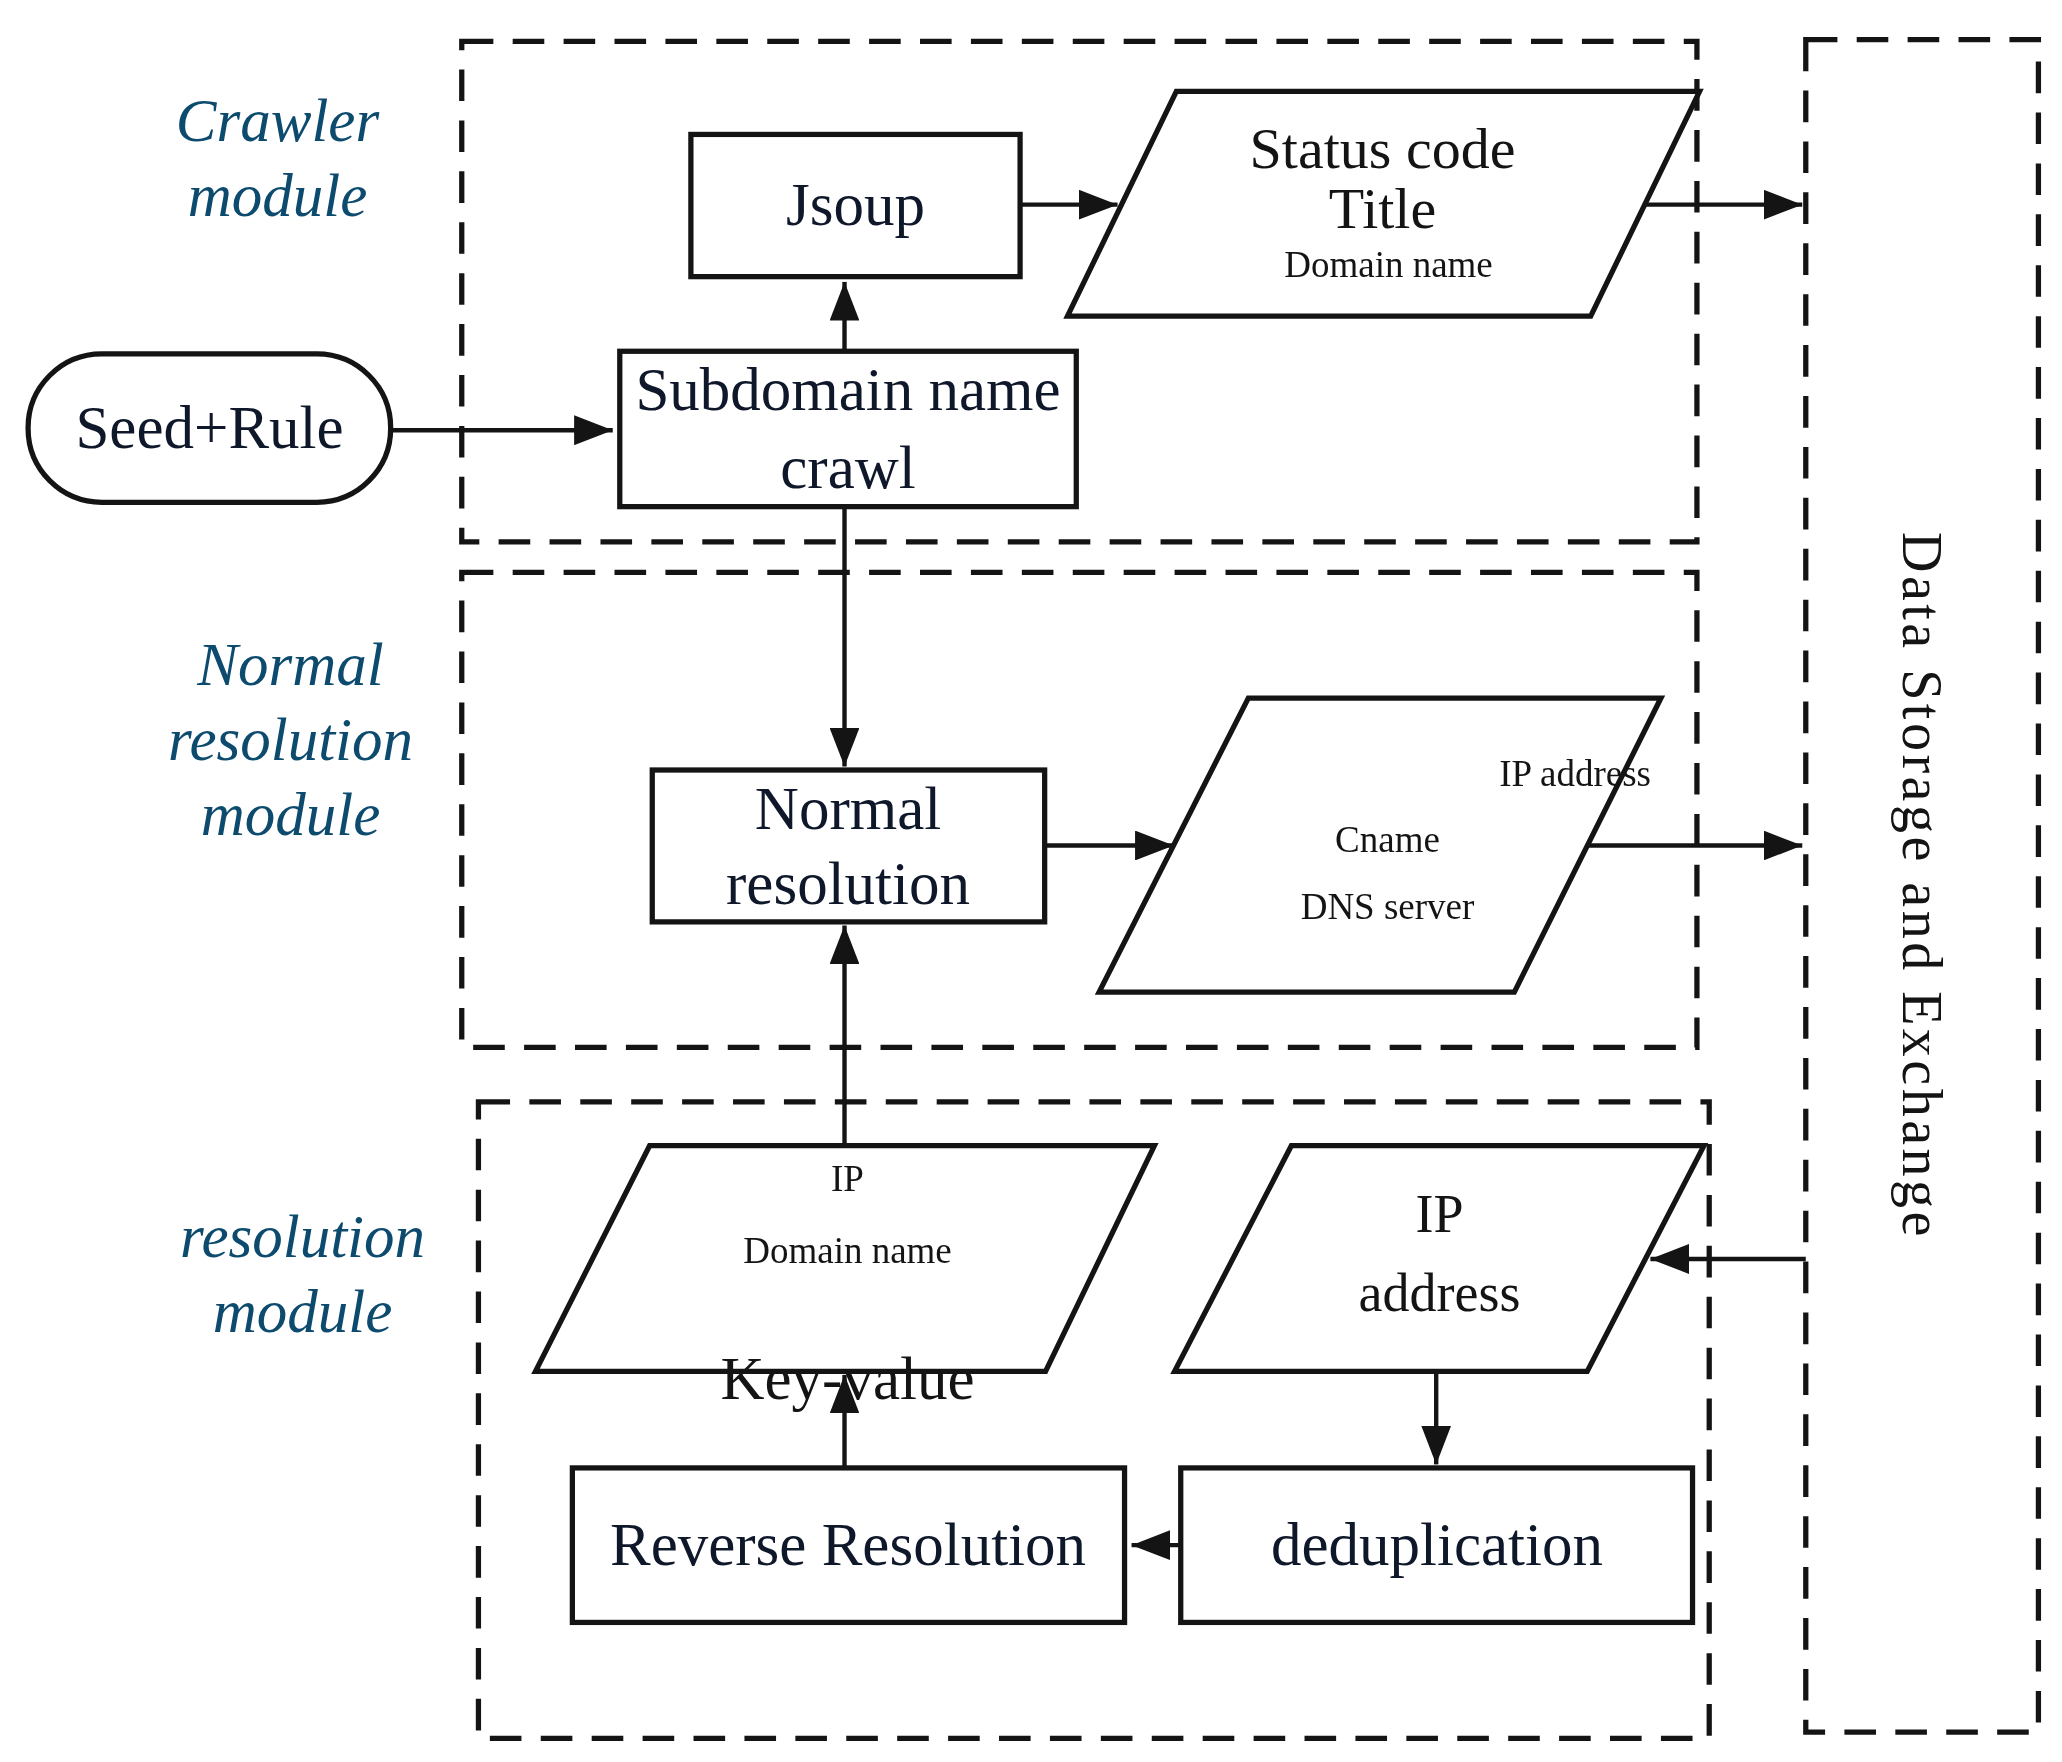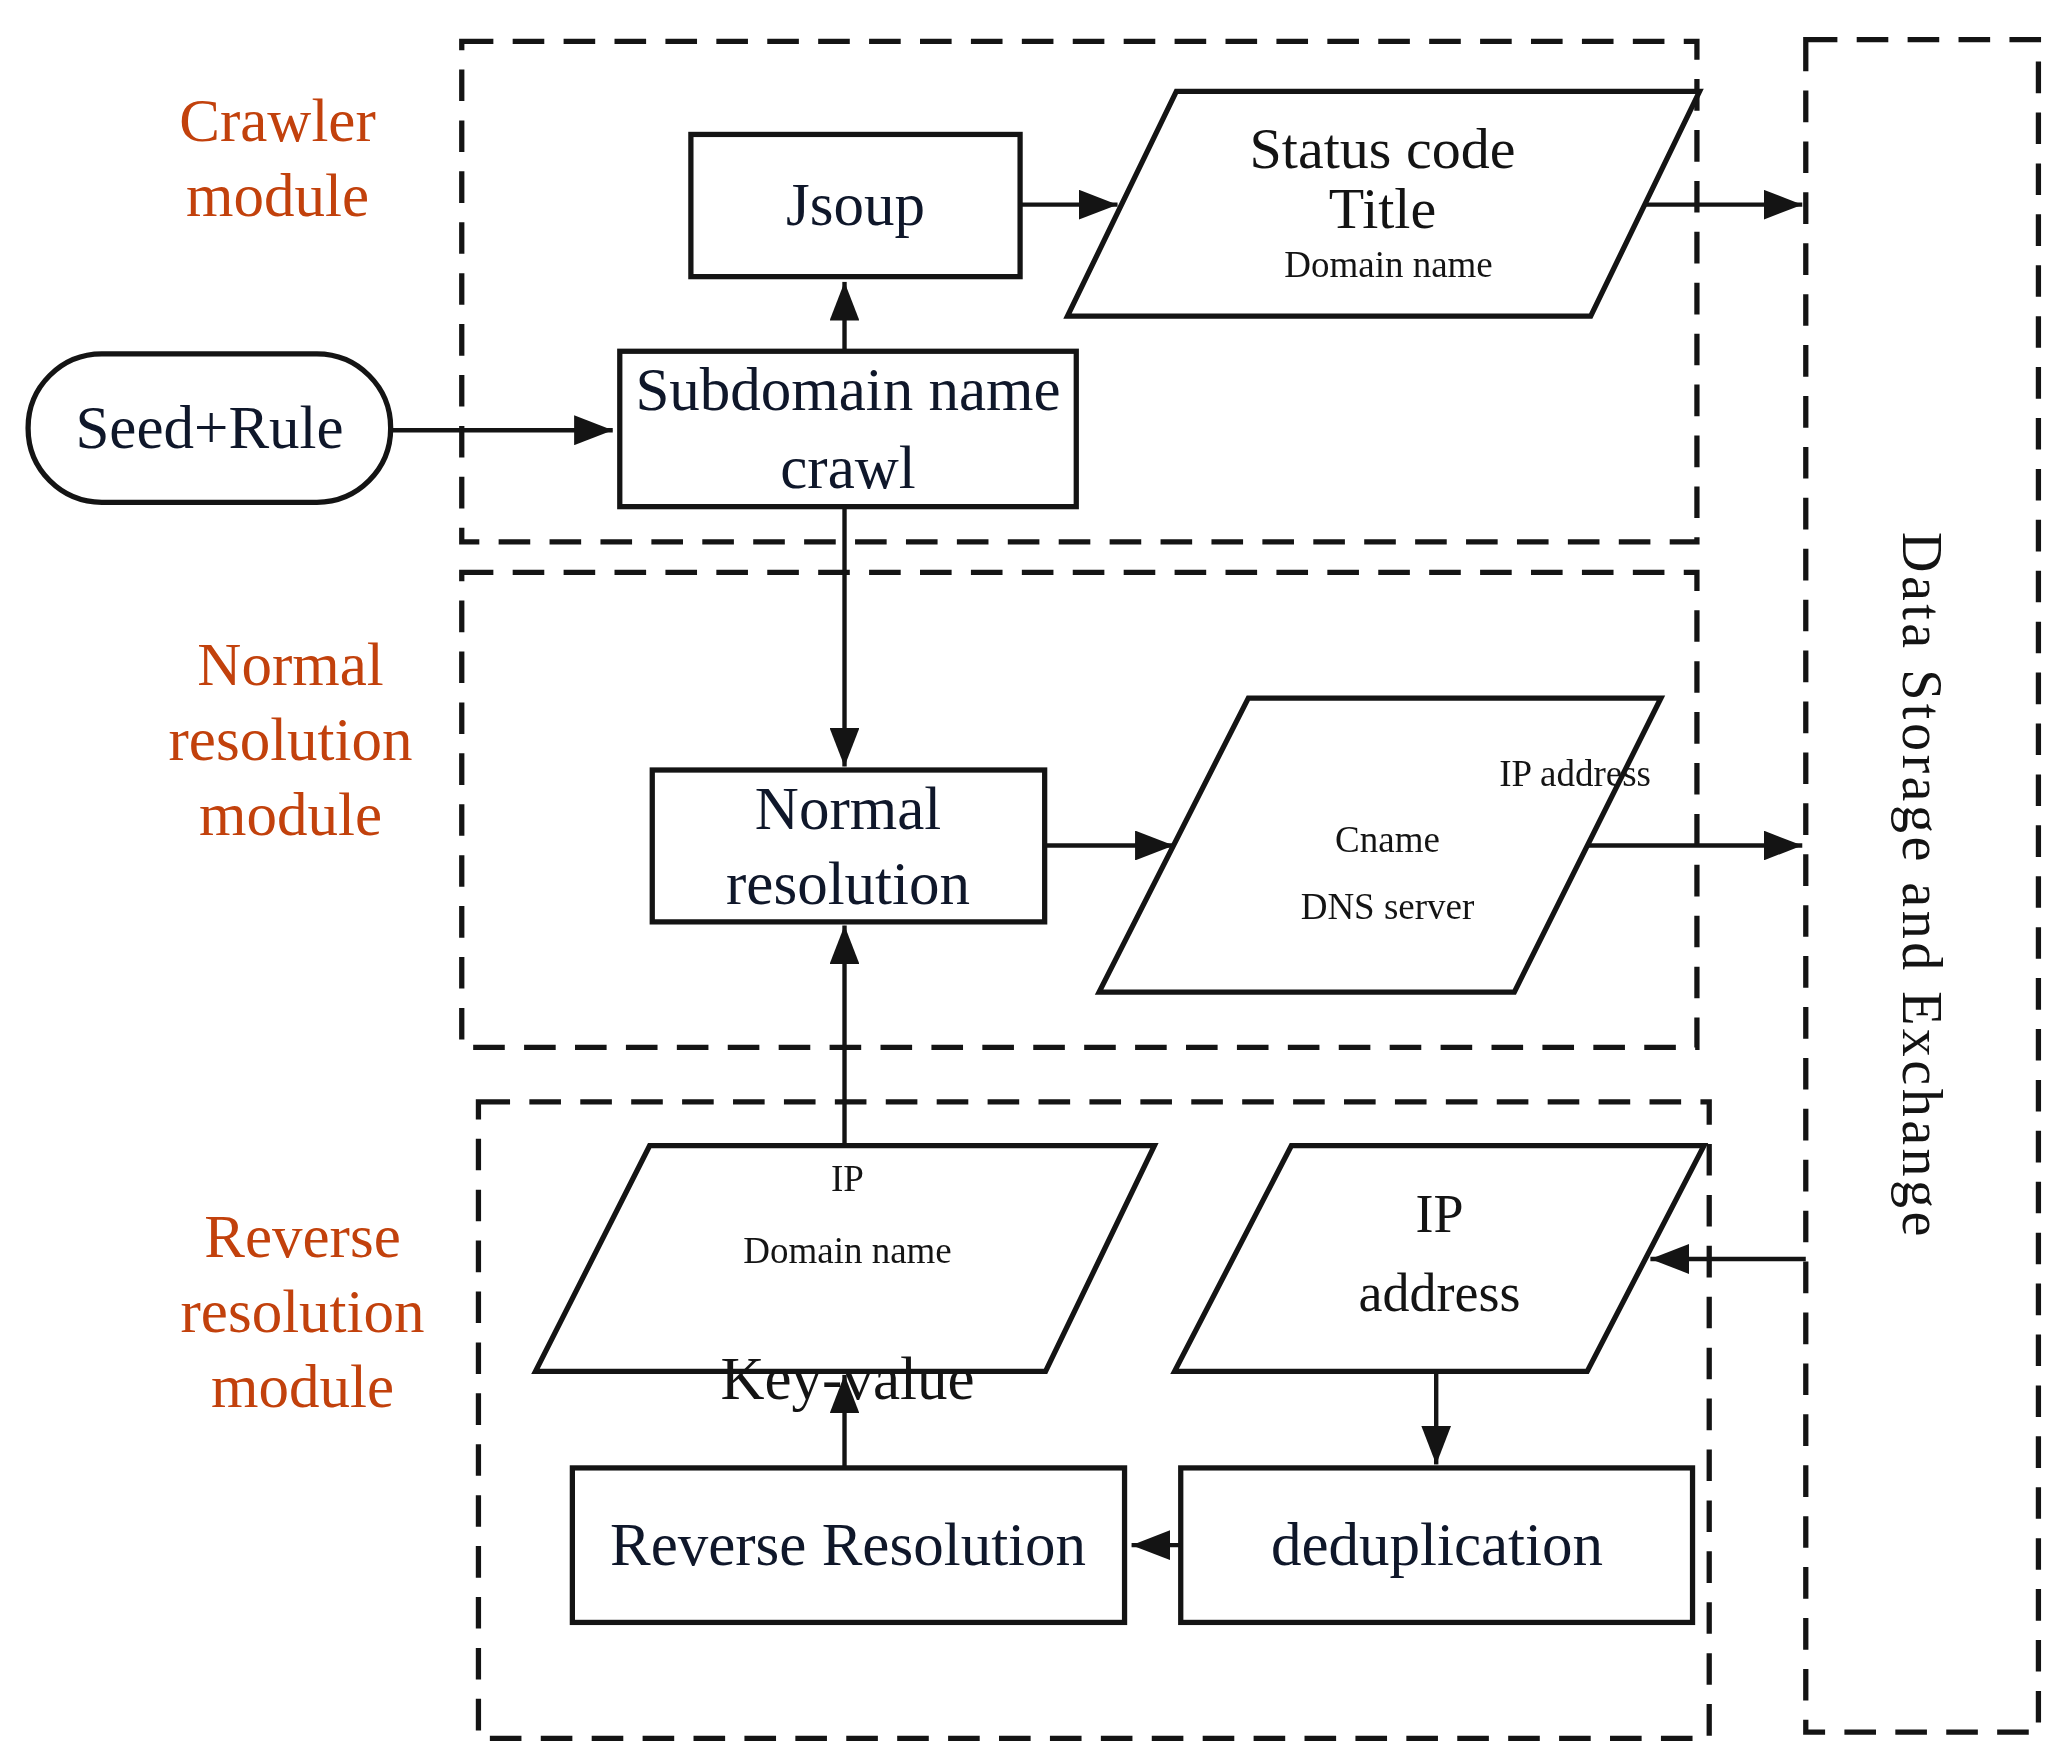--- a/index.html
+++ b/index.html
@@ -12,22 +12,22 @@
     overflow:hidden;
   }
   #wires{position:absolute;left:0;top:0;z-index:0;}
   .txt{position:absolute;z-index:2;white-space:nowrap;color:#141414;}
   .line1h{line-height:1;}
   .center-block{
     position:absolute;z-index:2;display:flex;flex-direction:column;
     align-items:center;justify-content:center;text-align:center;color:#0f172a;
   }
   .module-label{
-    position:absolute;z-index:2;text-align:center;color:#c2410c;
-    font-size:61px;line-height:75px;
+    position:absolute;z-index:2;text-align:center;color:#0c4a6e;
+    font-size:61px;line-height:75px;font-style:italic;
   }
   .storage-label{
     position:absolute;z-index:2;
     writing-mode:vertical-rl;text-orientation:mixed;
     display:flex;align-items:center;justify-content:center;
     font-size:56px;letter-spacing:3.5px;color:#141414;
   }
   .fs70{font-size:61px;}
   .fs66{font-size:58px;}
   .fs62{font-size:54px;}
@@ -83,21 +83,20 @@
     <div>module</div>
   </div>
 
   <div class="module-label" style="left:71px;top:627px;width:439px;">
     <div>Normal</div>
     <div>resolution</div>
     <div>module</div>
   </div>
 
   <div class="module-label" style="left:83px;top:1199px;width:439px;">
-    <div>Reverse</div>
     <div>resolution</div>
     <div>module</div>
   </div>
 
   <div class="storage-label" style="left:1852px;top:40px;width:140px;height:1692px;">Data Storage and Exchange</div>
 
   <div class="center-block fs70" style="left:28px;top:354px;width:363px;height:148px;">Seed+Rule</div>
 
   <div class="center-block fs70 lh89" style="left:620px;top:351px;width:456px;height:155px;">
     <div>Subdomain name</div>

